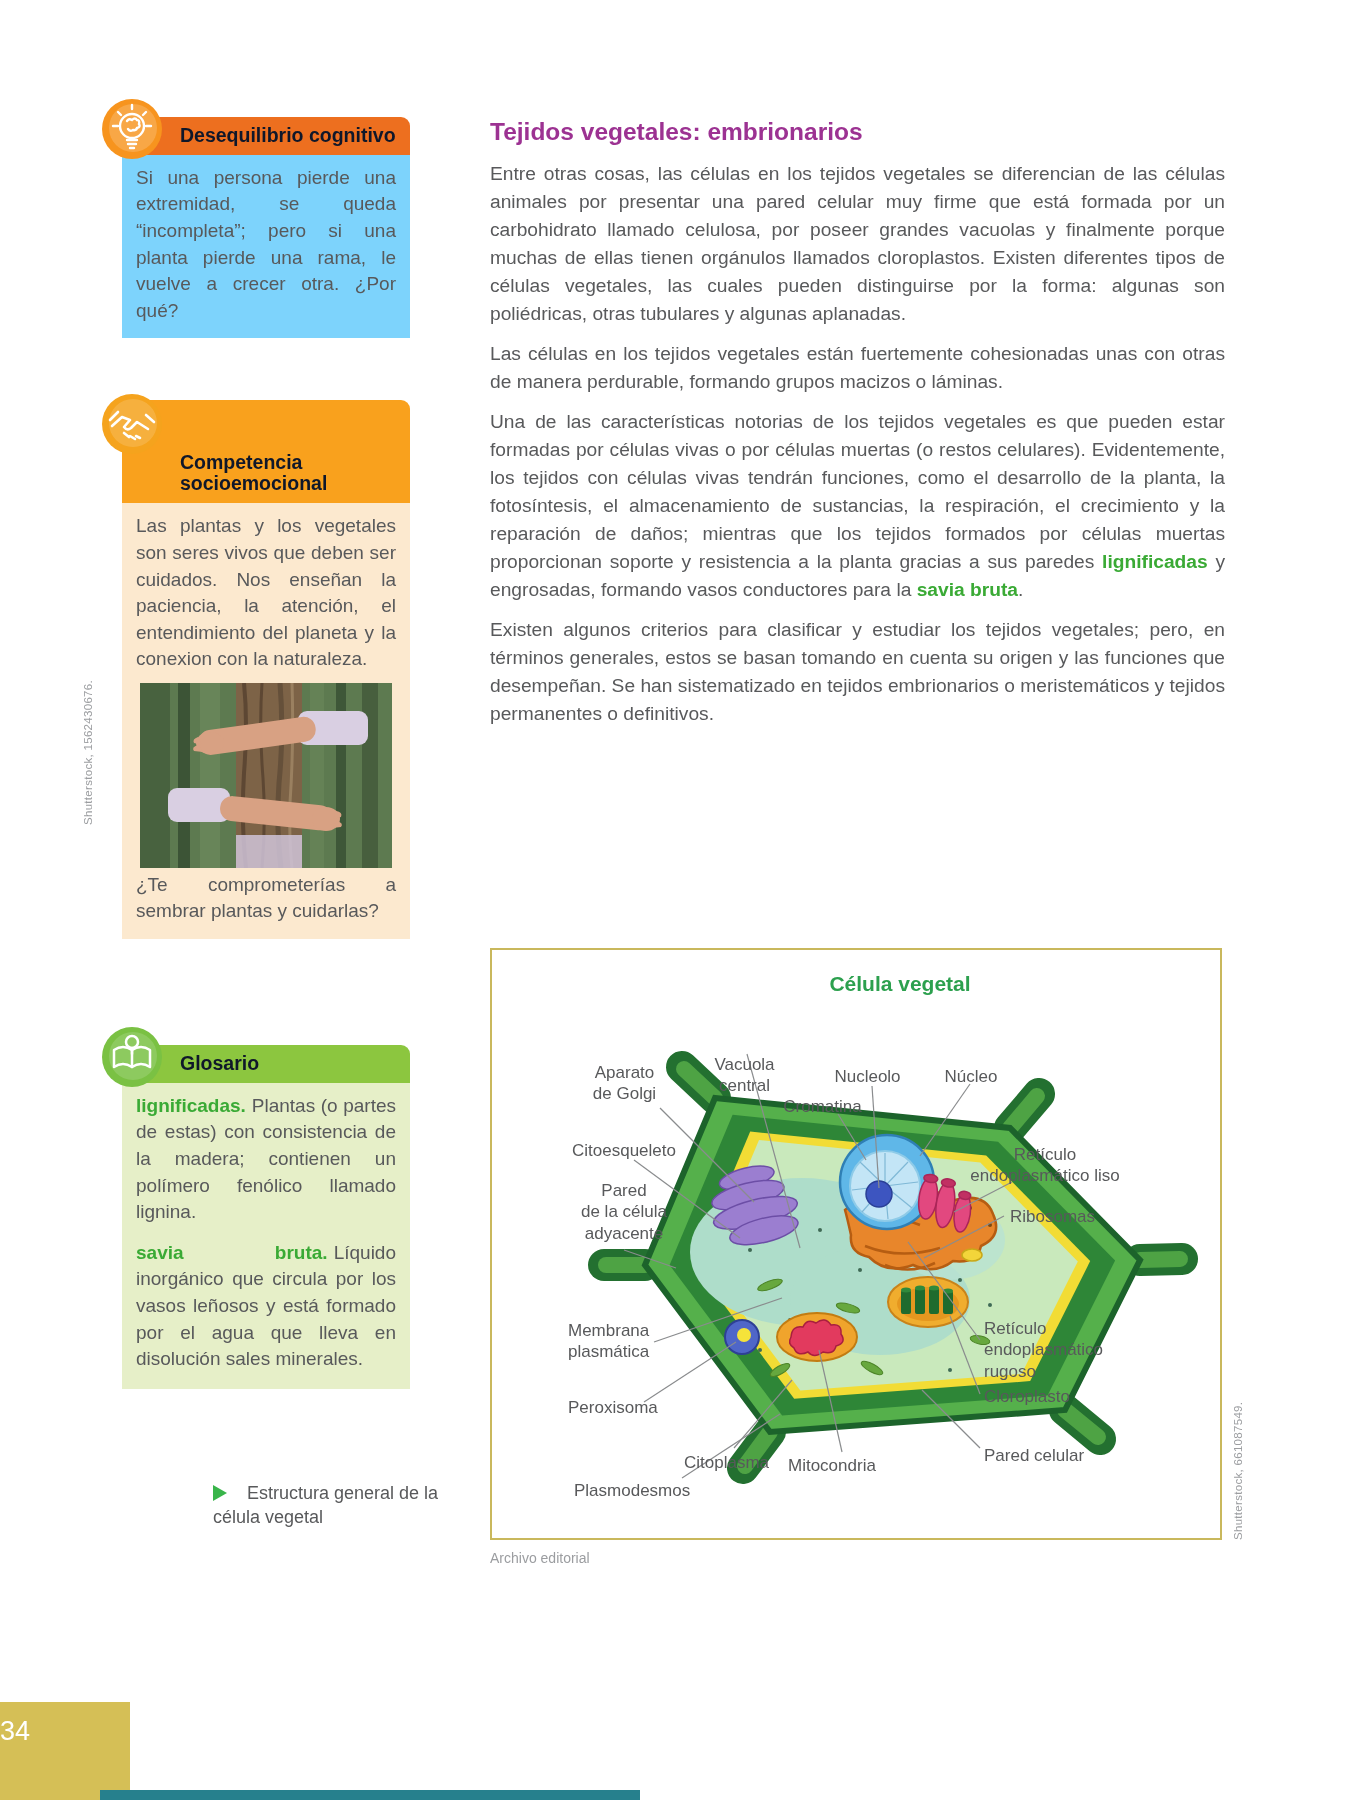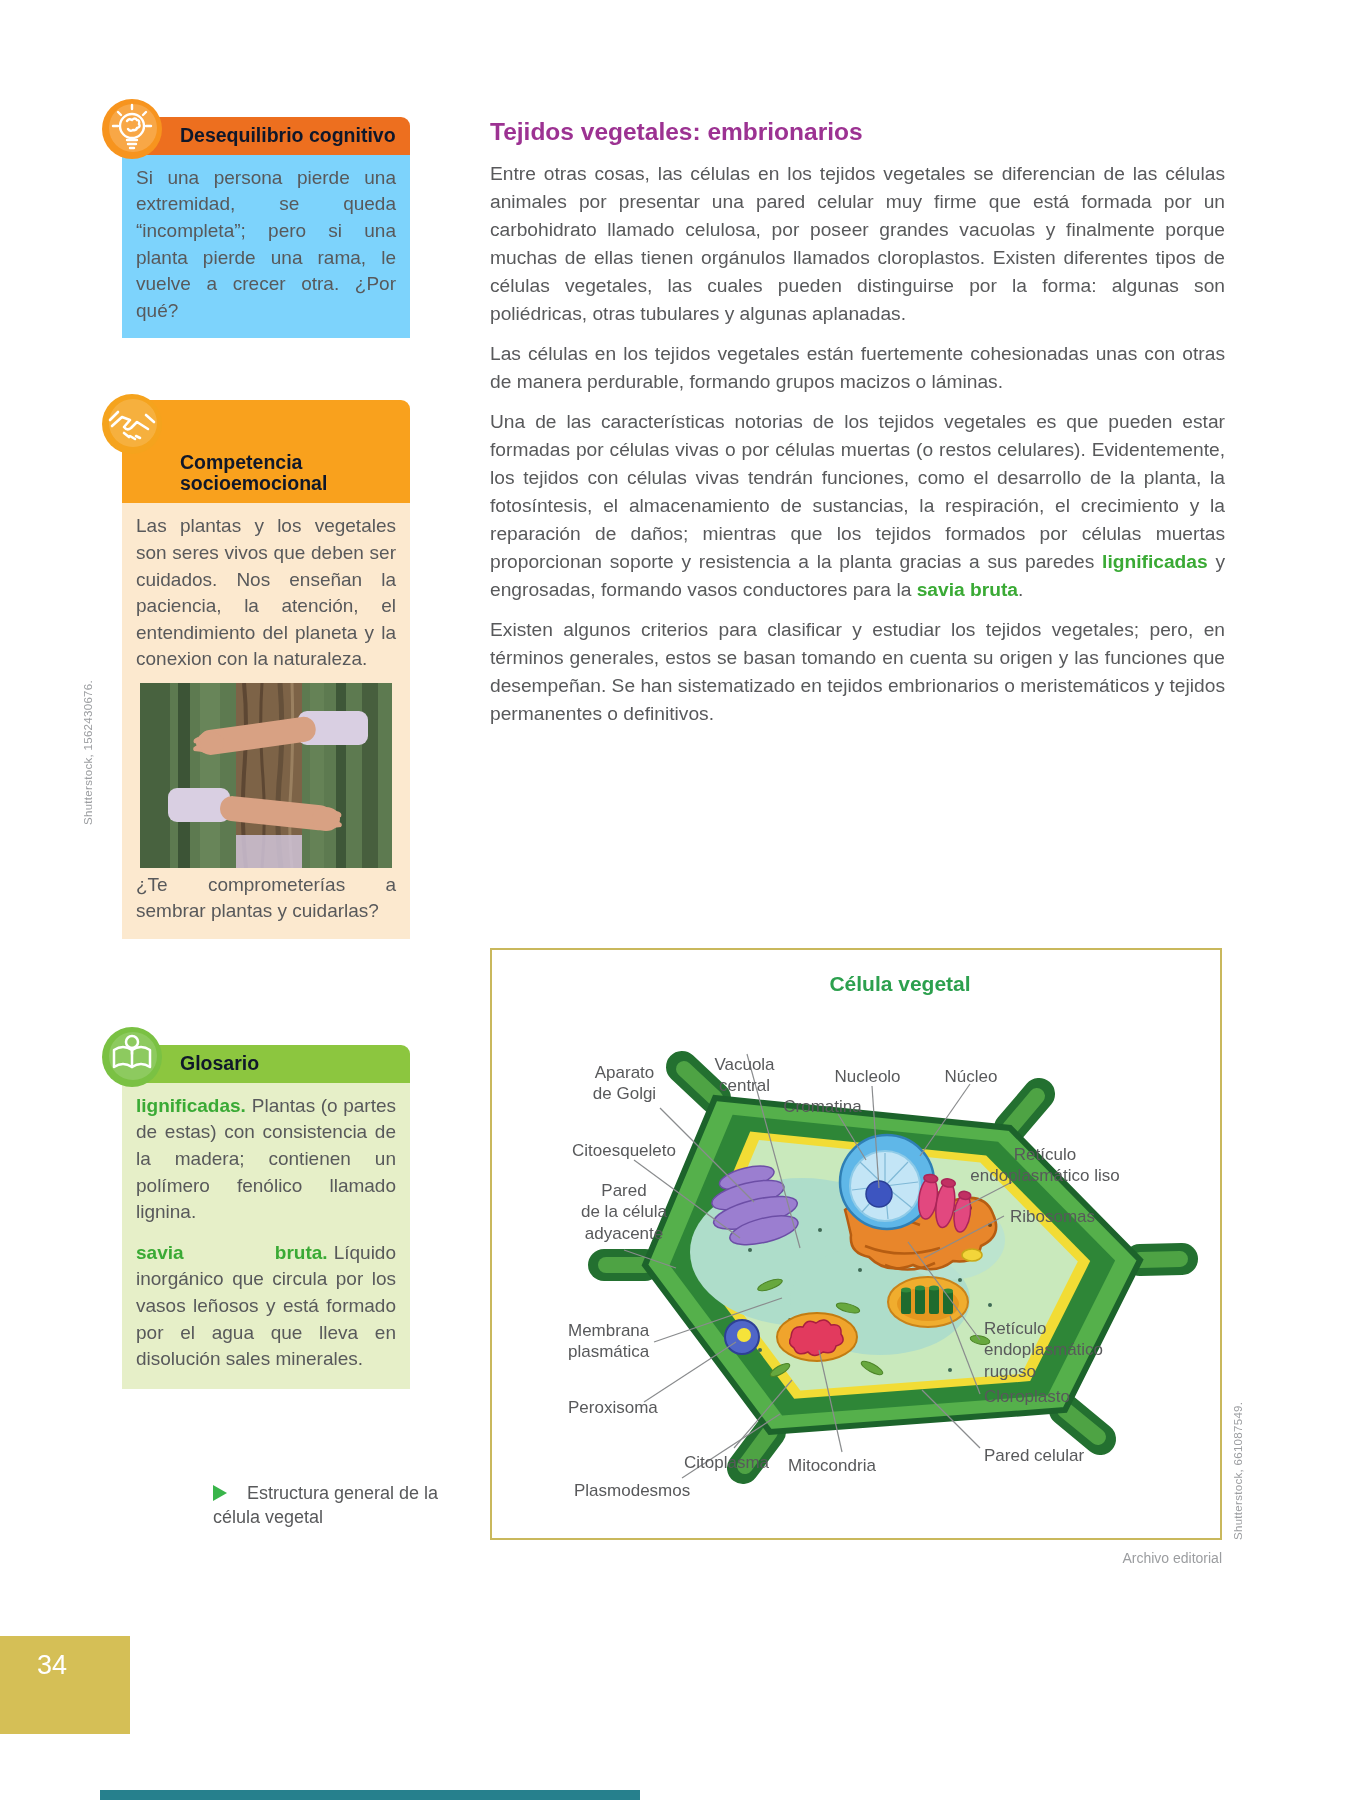--- a/index.html
+++ b/index.html
@@ -32,33 +32,33 @@
 
   
   .figure{position:absolute;left:490px;top:948px;width:732px;height:592px;
     border:2px solid #c9b85c;background:#fff;box-sizing:border-box;}
   .ftitle{position:absolute;left:0;top:22px;width:100%;text-align:center;
     color:#2ca04e;font-weight:bold;font-size:21px;padding-left:44px;}
   .flabel{position:absolute;font-size:17px;line-height:1.25;color:#58595b;
     white-space:pre-line;}
   .cellsvg{position:absolute;left:128px;top:100px;overflow:visible;}
   .linesvg{position:absolute;left:0;top:0;pointer-events:none;}
-  .credit-b{position:absolute;left:490px;top:1550px;width:732px;text-align:right;
+  .credit-b{position:absolute;left:490px;top:1550px;width:732px;
     font-size:14px;color:#9b9da0;}
 
   
   .caption{position:absolute;left:213px;top:1481px;width:232px;font-size:18px;
     line-height:1.35;color:#58595b;}
   .caption .tri{position:absolute;left:0;top:4px;width:0;height:0;
     border-left:14px solid #39b54a;border-top:8px solid transparent;border-bottom:8px solid transparent;}
   .caption .ctext{display:block;text-indent:34px;}
 
   
-  .pagenum{position:absolute;left:0;top:1636px;width:130px;height:98px;background:#d5bf56;
-    color:#fff;font-size:27px;text-align:center;padding:14px 26px 17px 0;box-sizing:border-box;}
+  .pagenum{position:absolute;left:0;top:1702px;width:130px;height:98px;background:#d5bf56;
+    color:#fff;font-size:27px;text-align:left;padding:14px 26px 17px 0;box-sizing:border-box;}
   .tealbar{position:absolute;left:100px;top:1790px;width:540px;height:10px;background:#26808d;}
 </style>
 </head>
 <body>
 
 <div class="page">
 
   <div class="sbox" style="left:122px;top:117px;">
     <div class="hdr hdr1">
       <svg class="badge" viewBox="0 0 64 64">

